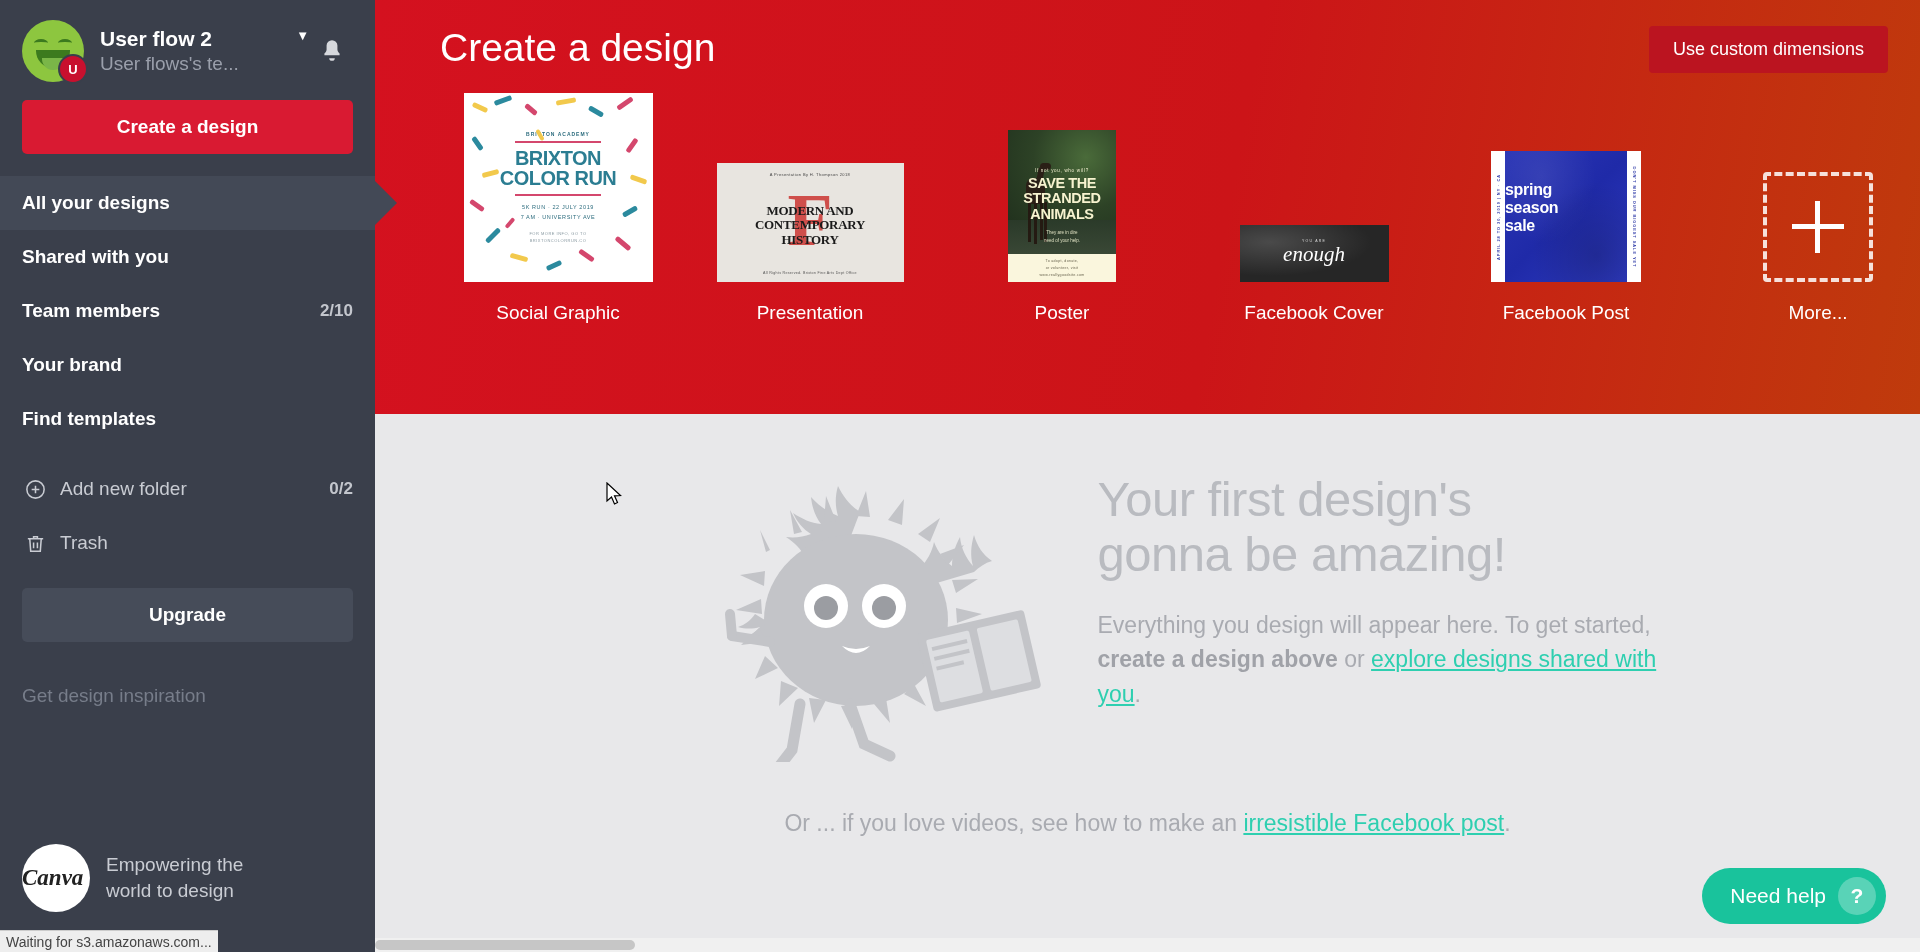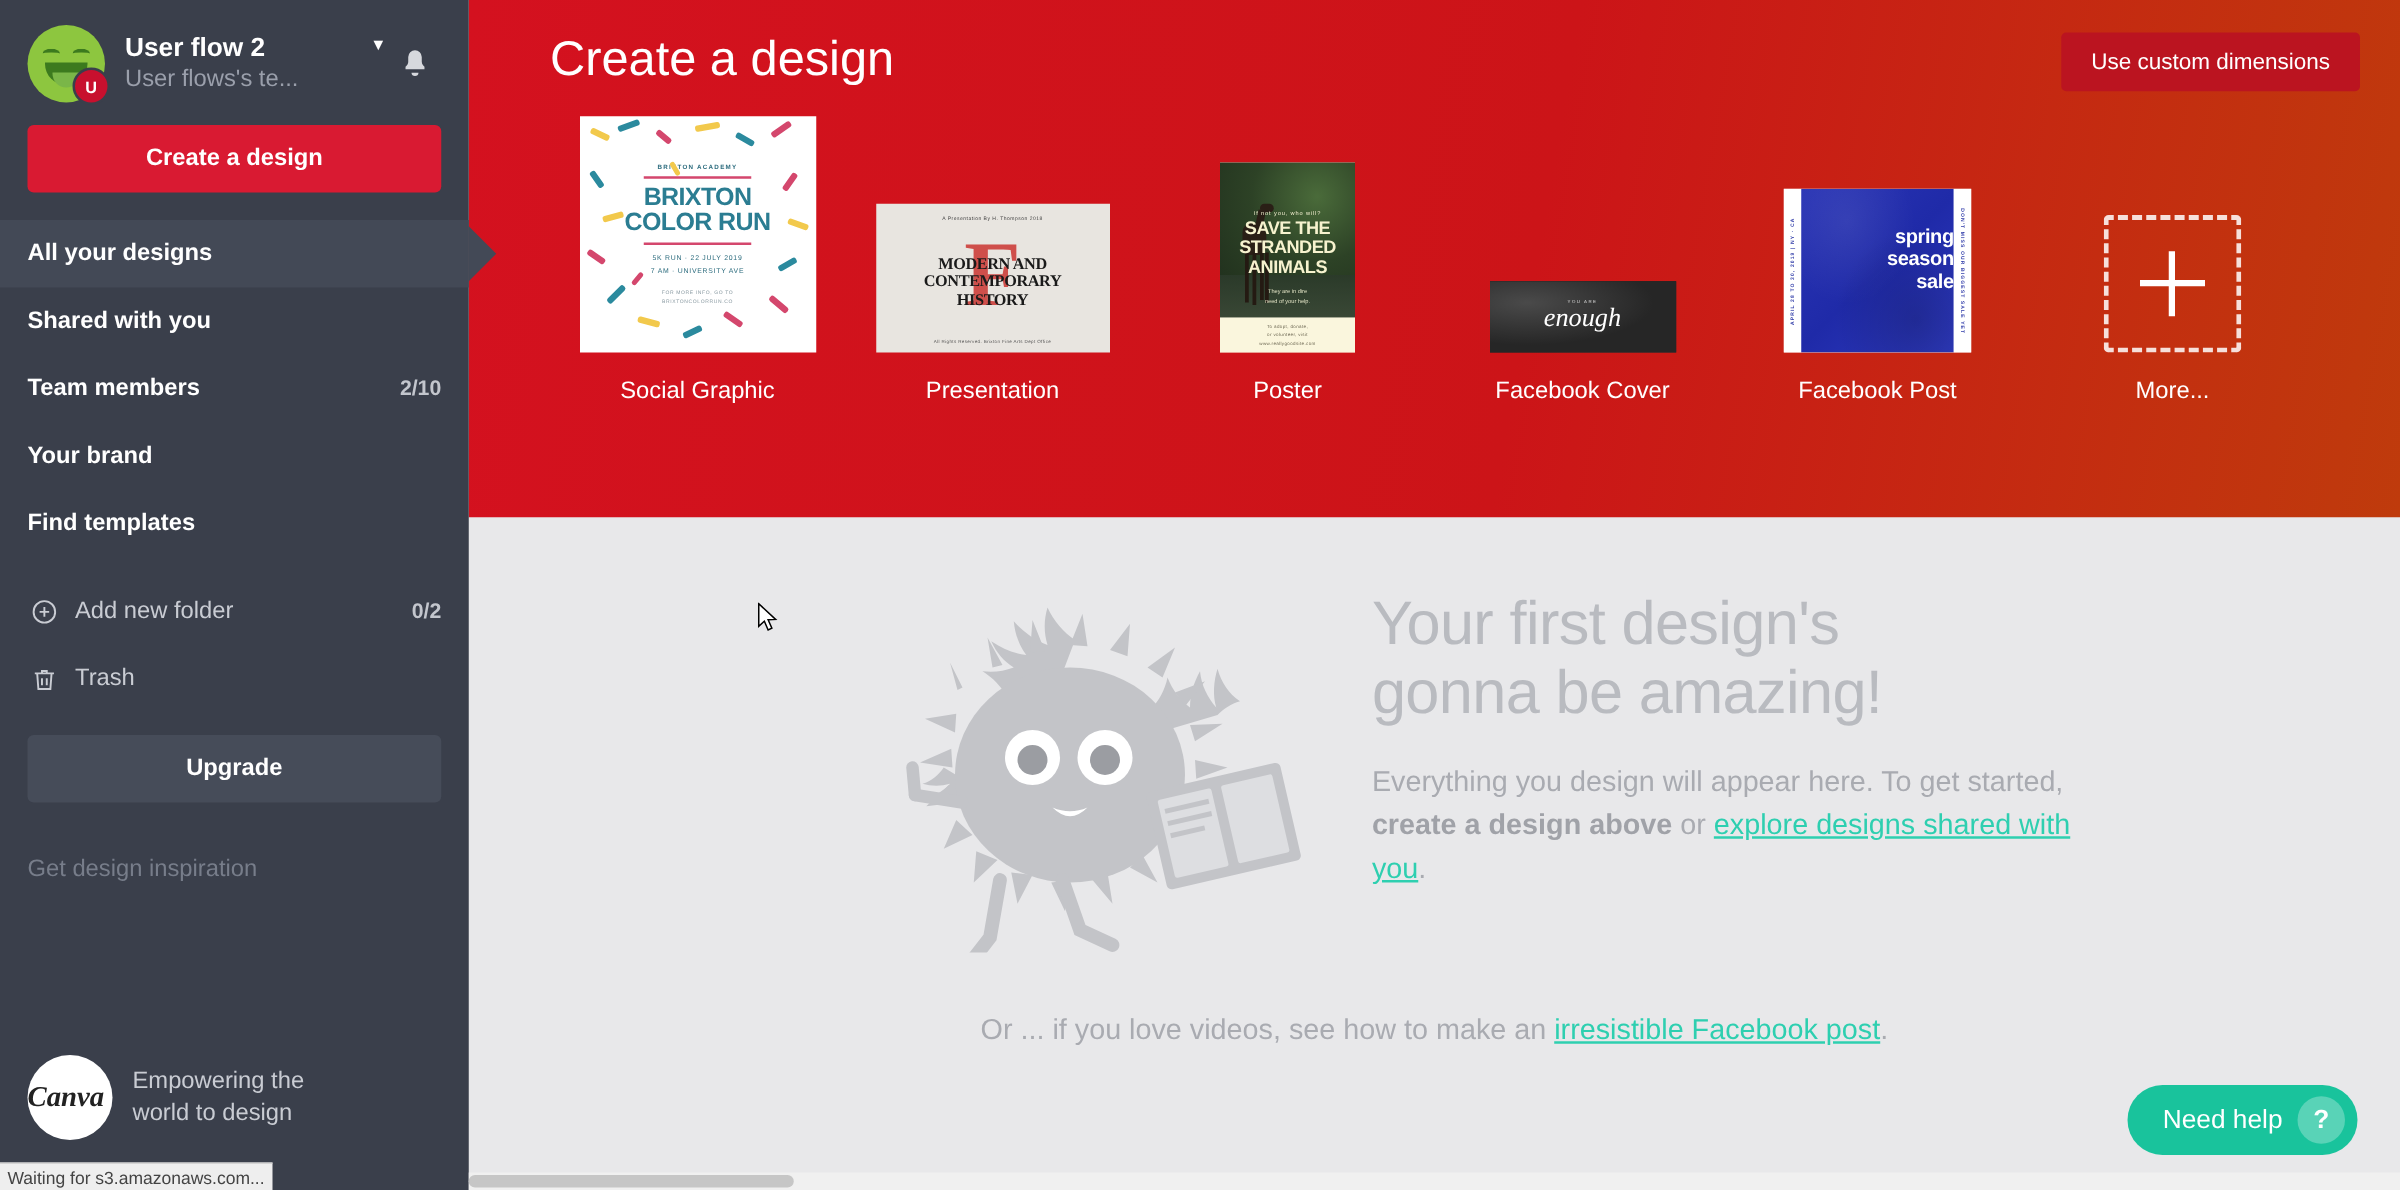--- a/index.html
+++ b/index.html
@@ -157,21 +157,21 @@
   .custom-dim-btn {
     position: absolute; top: 26px; right: 32px;
     background: #bb1420; color: #fff; border: 0;
     border-radius: 4px; padding: 0 24px; height: 47px;
     font-size: 18px; cursor: pointer;
     font-family: "Liberation Sans", sans-serif;
   }
 
   .cards {
     display: flex; align-items: flex-end;
-    padding: 0 25px; margin-top: 12px; gap: 0;
+    padding: 0 25px; margin-top: 12px; gap: 16px;
   }
   .card {
     display: flex; flex-direction: column; align-items: center;
     cursor: pointer; width: 236px; flex: 0 0 236px;
   }
   .card-thumb {
     display: flex; align-items: flex-end; justify-content: center;
     height: 200px; width: 100%;
   }
   .card-label {
@@ -286,21 +286,21 @@
     background: linear-gradient(135deg, #2a35b5 0%, #1f2aa8 50%, #2e3ac0 100%);
     overflow: hidden;
   }
   .fbp-main::before {
     content: ""; position: absolute; inset: 0;
     background:
       radial-gradient(ellipse at 30% 20%, rgba(255,255,255,.08) 0%, transparent 45%),
       radial-gradient(ellipse at 75% 80%, rgba(0,0,0,.18) 0%, transparent 50%);
   }
   .fbp-title {
-    position: absolute; left: 0; right: 0; top: 30px; text-align: right;
+    position: absolute; left: 0; right: 0; top: 30px; text-align: left;
     color: #fff; font-weight: bold; font-size: 16px; line-height: 1.12;
     letter-spacing: -0.3px; z-index: 2;
   }
   .fbp-strip.right span { color: #2f3ba8; transform: translate(-50%,-50%) rotate(90deg); }
 
   
   .t-more {
     width: 110px; height: 110px;
     border: 4px dashed rgba(255,255,255,.85);
     border-radius: 4px;

